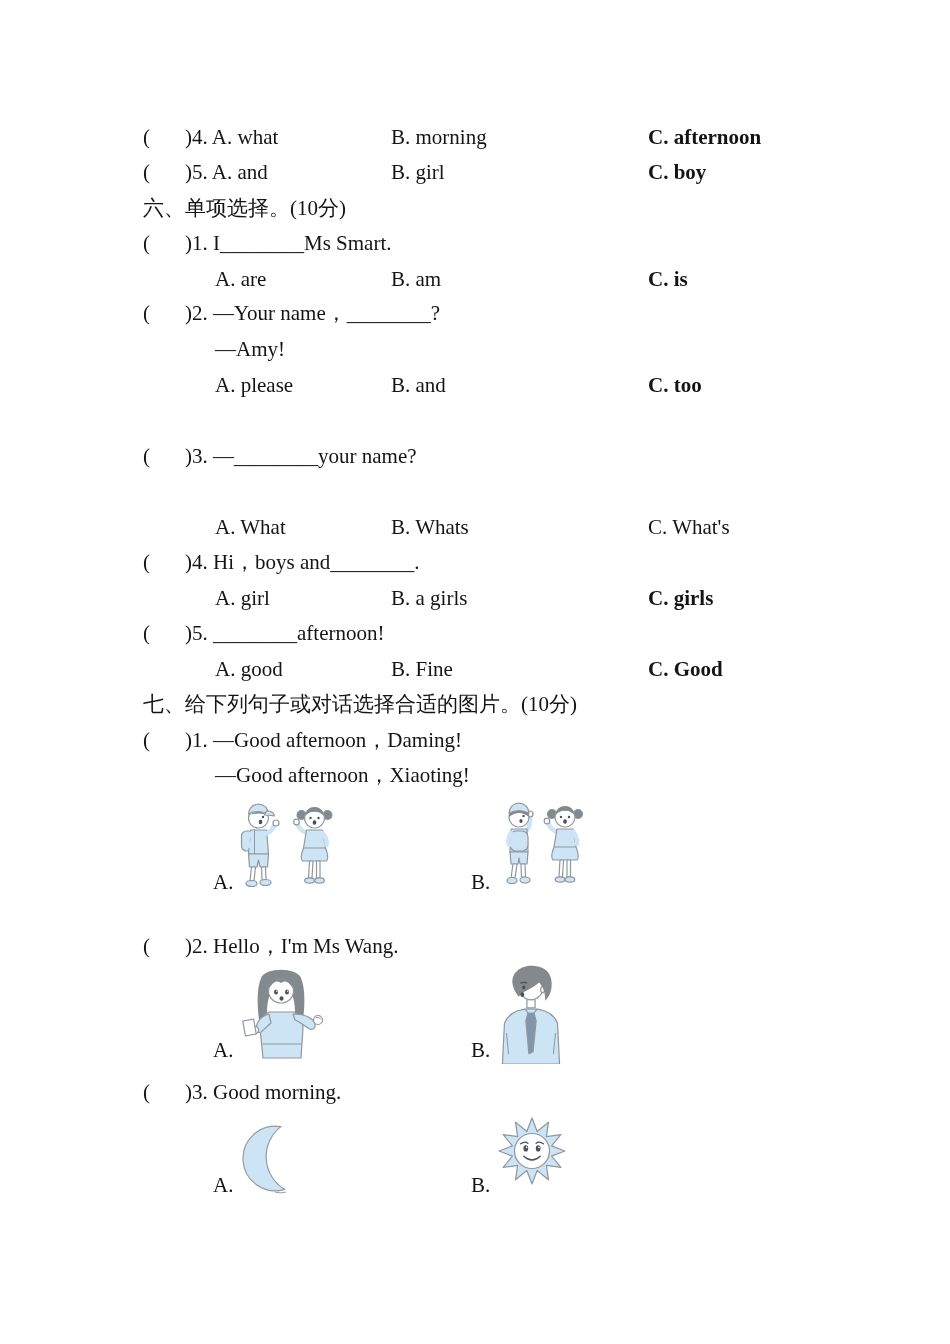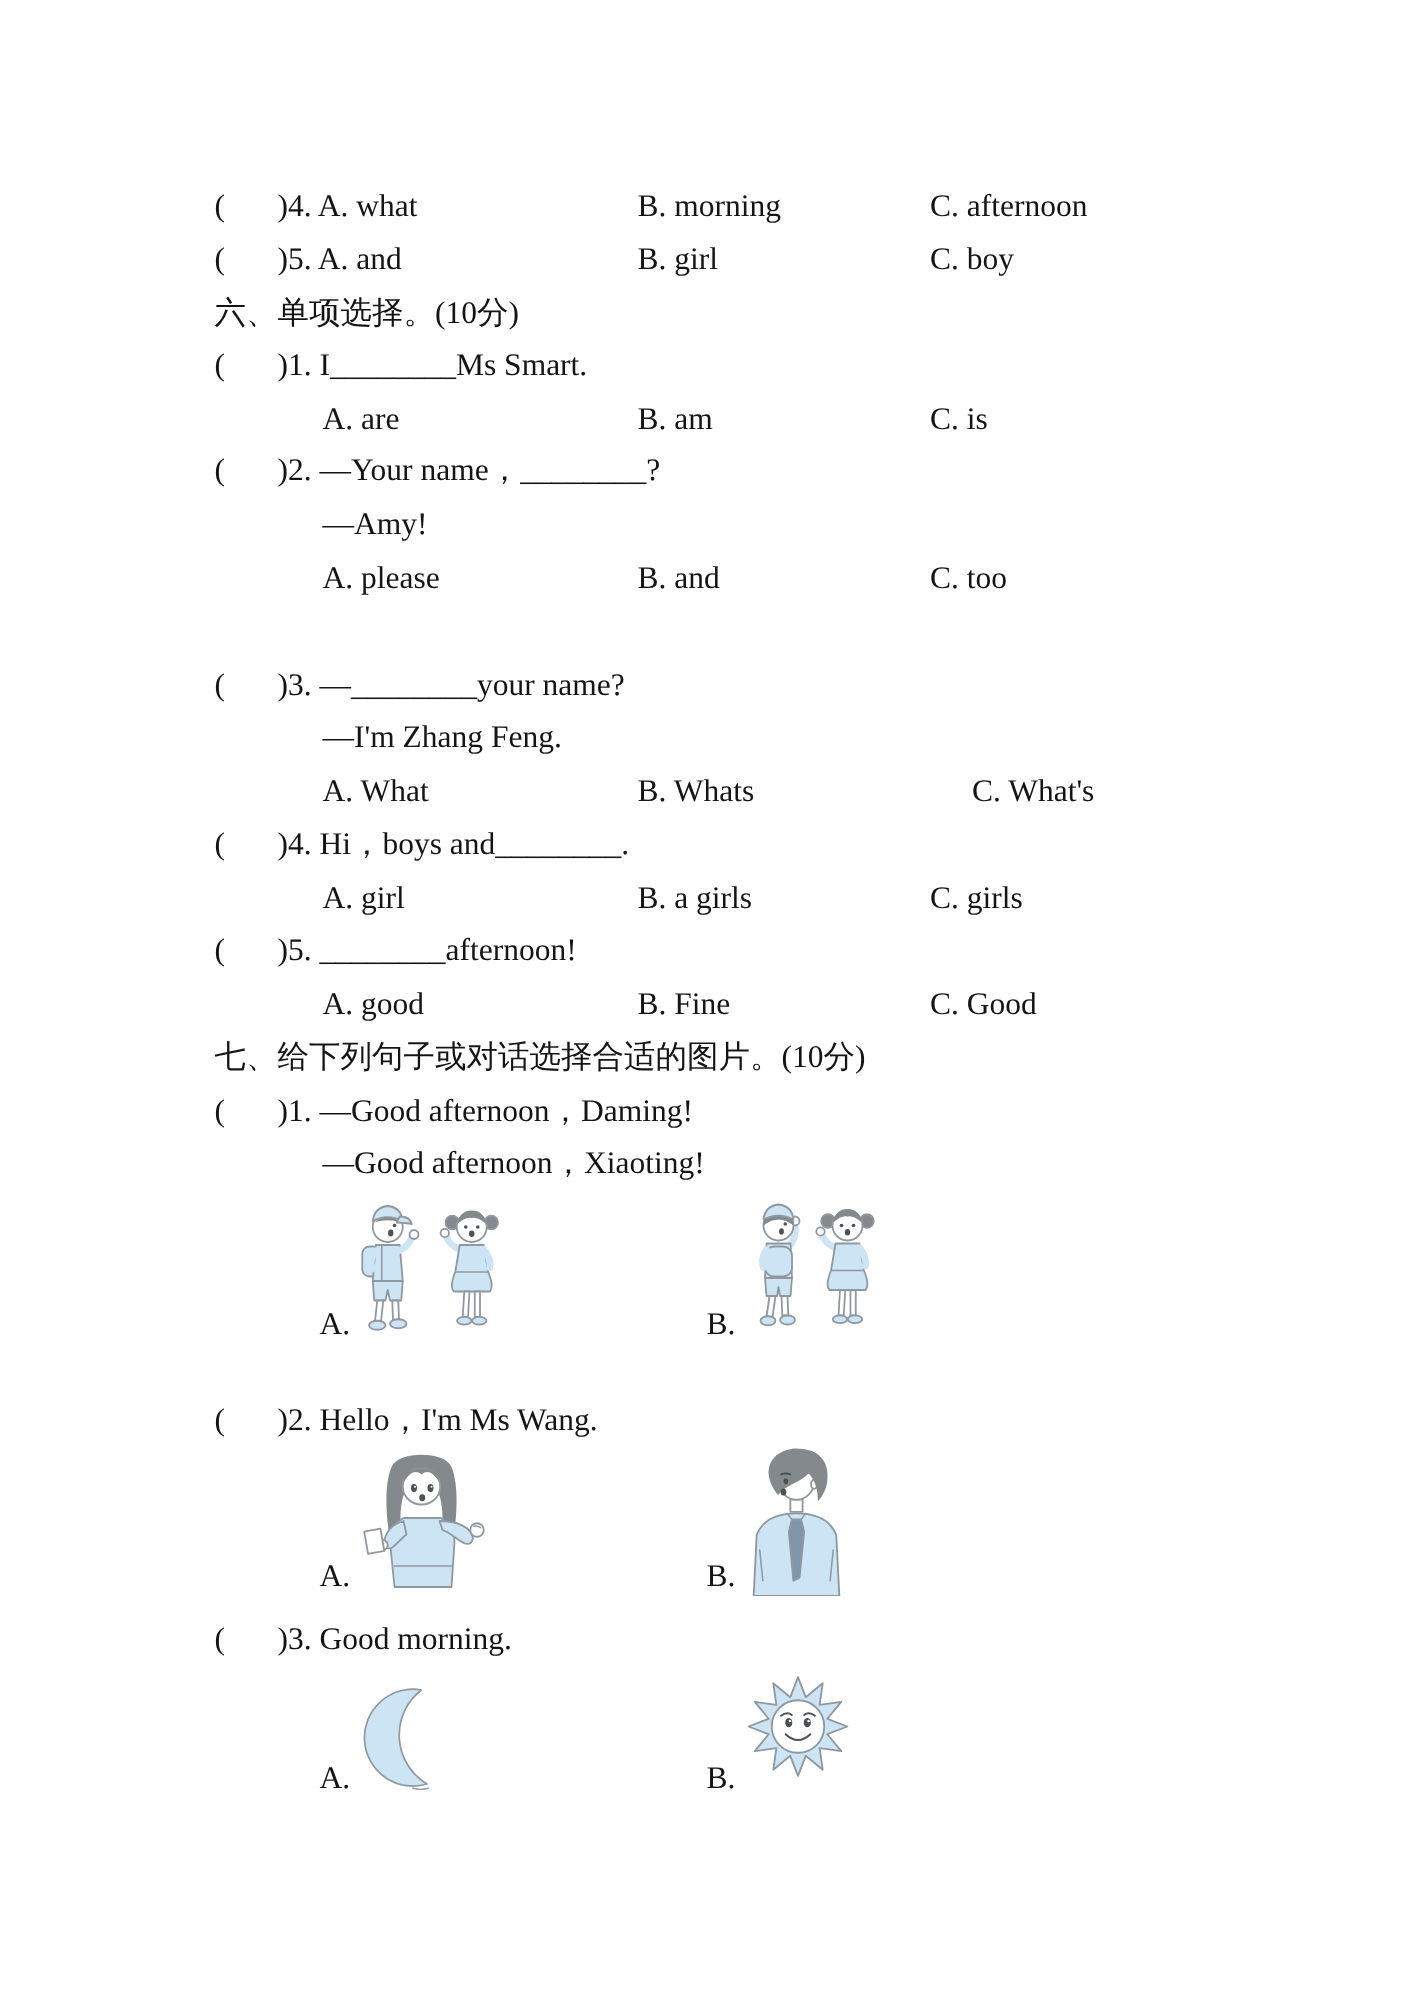--- a/index.html
+++ b/index.html
@@ -7,22 +7,22 @@
     width:950px;height:1344px;background:#ffffff;position:relative;
     font-family:"Liberation Serif","DejaVu Serif",serif;
     font-size:21px;line-height:26px;color:#141414;
     overflow:hidden;
   }
   .page{position:absolute;inset:0;}
   .row{position:absolute;left:0;width:950px;height:26px;white-space:nowrap;}
   .paren{position:absolute;left:143px;}
   .stem{position:absolute;left:185px;}
   .optA{position:absolute;left:215px;text-align:center;}
-  .optB{position:absolute;left:425px;text-align:right;}
-  .optC{position:absolute;left:620px;}
+  .optB{position:absolute;left:391px;text-align:right;}
+  .optC{position:absolute;left:648px;font-weight:bold;}
   .optC2{position:absolute;left:628px;margin-left:20px;}
   .reply{position:absolute;left:215px;}
   .sec-title{position:absolute;left:143px;}
   .fig{position:absolute;}
   .fig-label{position:absolute;height:26px;}
   .pager{
     position:absolute;top:1240px;left:0;width:950px;text-align:center;
     font-family:"Liberation Sans","DejaVu Sans",sans-serif;
     font-weight:700;font-size:20px;color:#111;
   }
@@ -80,23 +80,20 @@
     <span class="optB">B. and</span>
     <span class="optC">C. too</span>
   </div>
   <div class="row" style="top:336px">
     <span class="reply">—Amy!</span>
   </div>
 
   <div class="row" style="top:443px">
     <span class="paren">(</span>
     <span class="stem">)3. —________your name?</span>
-  </div>
-  <div class="row" style="top:478px">
-    <span class="reply">—I'm Zhang Feng.</span>
   </div>
   <div class="row" style="top:514px">
     <span class="optA">A. What</span>
     <span class="optB">B. Whats</span>
     <span class="optC2">C. What's</span>
   </div>
 
   <div class="row" style="top:549px">
     <span class="paren">(</span>
     <span class="stem">)4. Hi，boys and________.</span>

